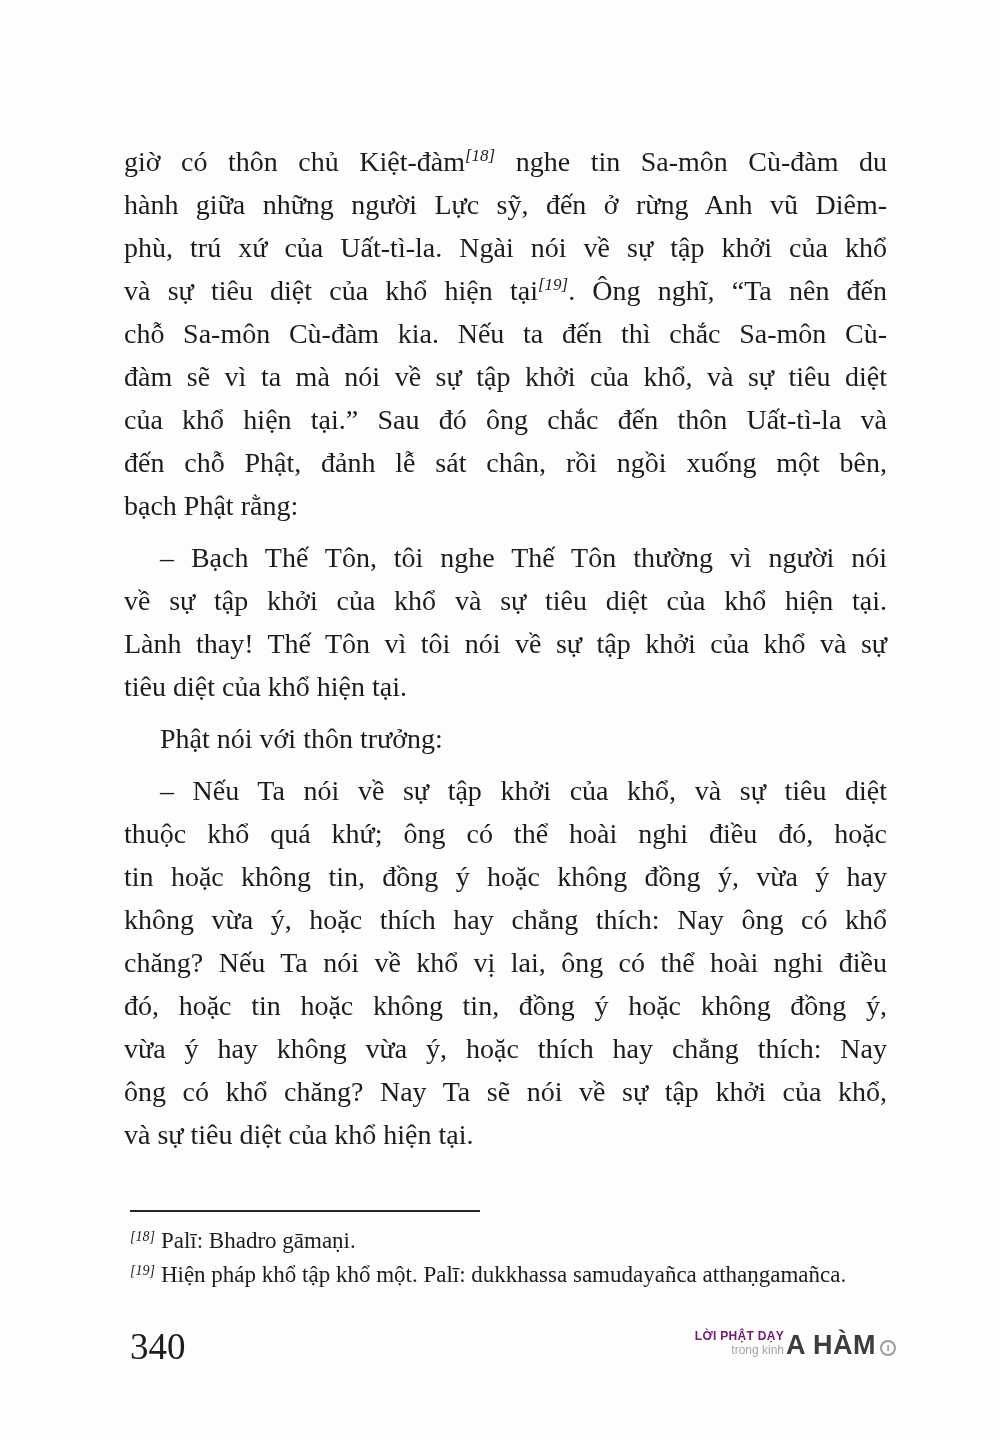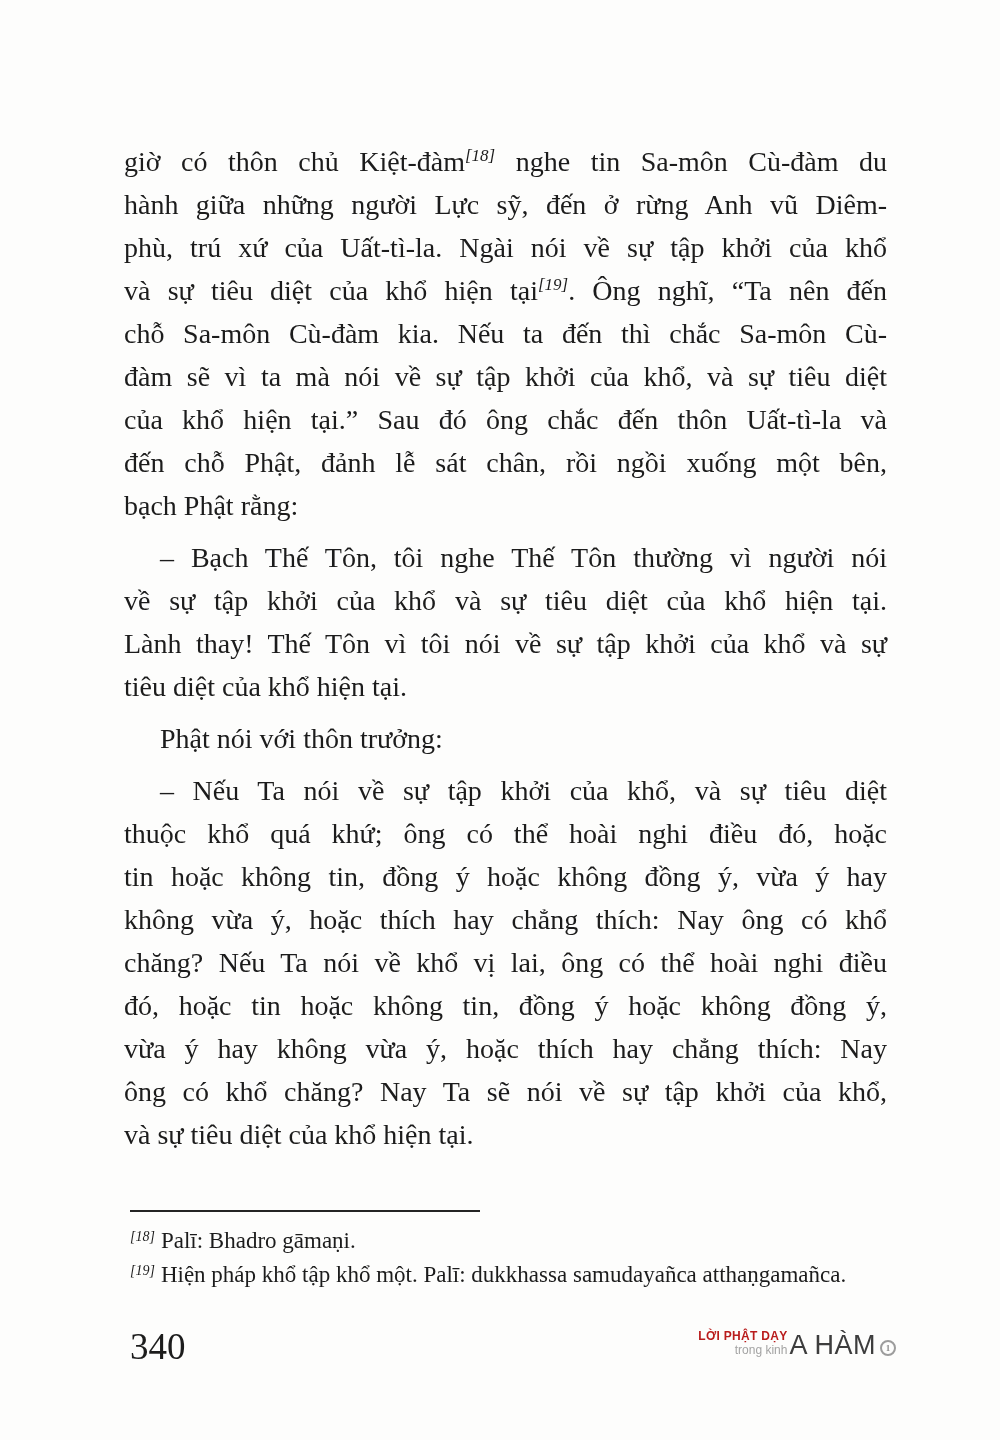--- a/index.html
+++ b/index.html
@@ -63,28 +63,28 @@
   }
   .logo {
     position: absolute;
     right: 104px; top: 1330px;
     display: flex; align-items: flex-end;
     font-family: "Liberation Sans", "DejaVu Sans", sans-serif;
   }
   .logo-small { text-align: right; padding-bottom: 2px; }
   .logo-l1 {
     font-size: 12px; font-weight: bold; letter-spacing: 0.3px;
-    color: #b91c1c; line-height: 12px;
+    color: #701a75; line-height: 12px;
   }
   .logo-l2 {
     font-size: 12px; font-weight: 400;
     color: #a3a3a3; line-height: 14px; margin-top: 1px;
   }
   .logo-title {
-    font-size: 27px; font-weight: normal; letter-spacing: 0.5px;
+    font-size: 27px; font-weight: bold; letter-spacing: 0.5px;
     color: #3d3d3d; line-height: 27px; margin-left: 2px;
   }
   .logo-vol {
     width: 12px; height: 12px;
     border: 2px solid #9c9c9c; border-radius: 50%;
     margin: 0 0 3px 4px;
     display: flex; align-items: center; justify-content: center;
     font-size: 9px; color: #8d8d8d; font-weight: bold;
     font-family: "Liberation Serif", serif;
   }

